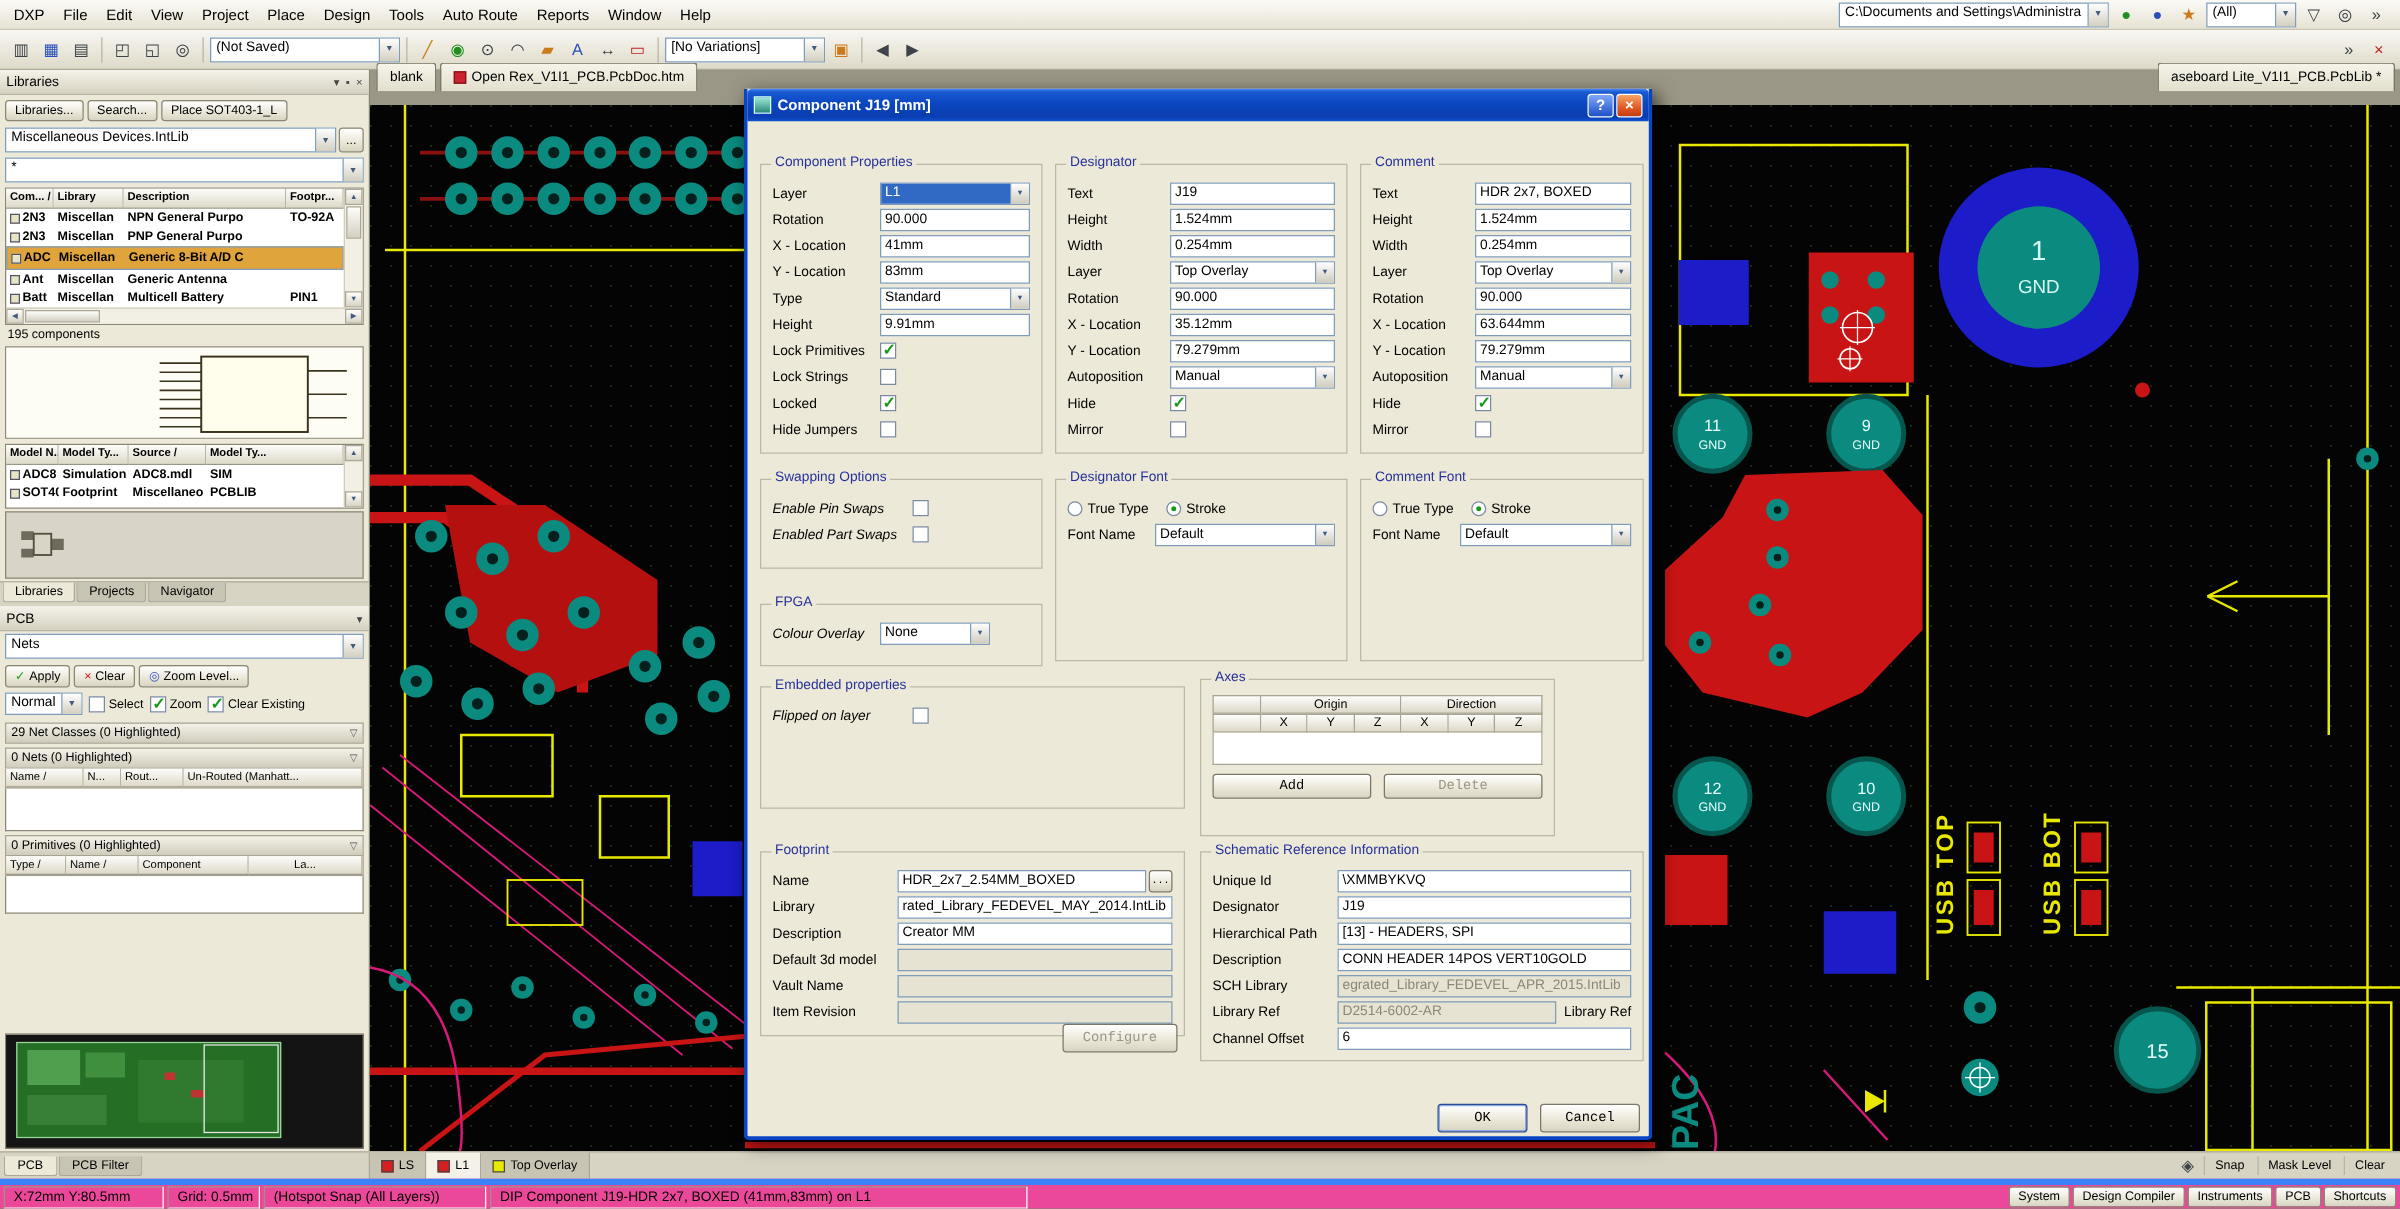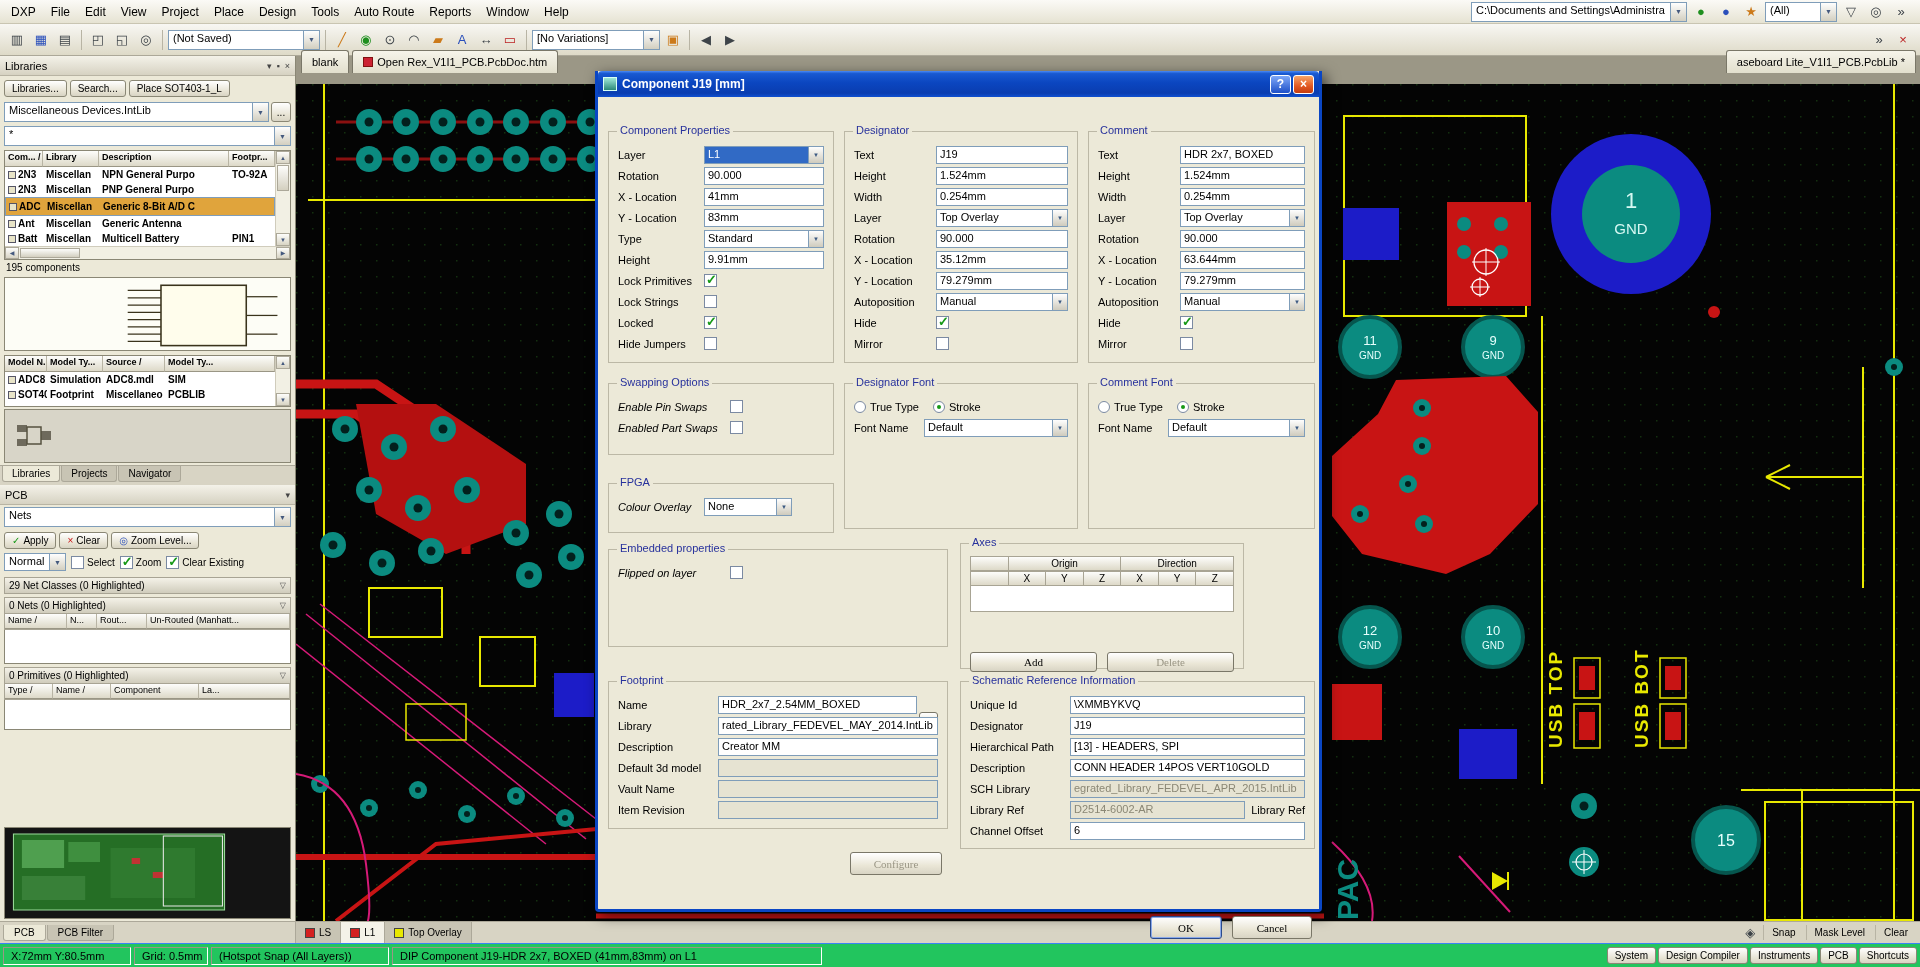--- a/index.html
+++ b/index.html
@@ -93,21 +93,21 @@
   .cbl { display:flex; align-items:center; gap:3px; white-space:nowrap; }
 
   .sec-head { flex:none; margin:3px 4px 0; height:17px; background:linear-gradient(#f4f2e8,#d0ccbc);
     border:1px solid #a8a494; display:flex; align-items:center; padding:0 4px; font-size:10px; }
   .sec-head .fun { margin-left:auto; font-size:8px; color:#555; }
   .listbox { flex:none; margin:0 4px; border:1px solid #8a8775; border-top:none; background:#fff; font-size:10px; display:flex; }
   .nc-items { flex:1; min-width:0; }
   .nc-item { height:14px; line-height:14px; padding:0 5px; }
   .cols-head { flex:none; margin:0 4px; border:1px solid #a8a494; border-top:none; display:flex; height:16px; background:#ece9d8; }
   .n1{width:62px;flex:none;} .n2{width:30px;flex:none;} .n3{width:50px;flex:none;} .n4{flex:1;min-width:0;}
-  .p1{width:48px;flex:none;} .p2{width:58px;flex:none;} .p3{width:88px;flex:none;} .p4{flex:1;min-width:0;}
+  .p1{width:48px;flex:none;} .p2{width:58px;flex:none;} .p3{width:88px;flex:none;} .p4{flex:1;min-width:0;text-align:center;}
   .spacer { flex:1; }
   .minimap { flex:none; margin:2px 4px; border:1px solid #8a8775; height:92px; background:#141414; }
   .minimap svg { display:block; width:100%; height:100%; }
 
   
   .cb { width:13px; height:13px; border:1px solid #7b8aa2; background:#fff; position:relative; flex:none; }
   .cb.checked::after { content:"✓"; position:absolute; left:1px; top:-3px; font-size:13px; font-weight:bold; color:#179917; }
   .radio { width:12px; height:12px; border:1px solid #7b8aa2; border-radius:50%; background:#fff; position:relative; flex:none; }
   .radio.selected::after { content:""; position:absolute; left:3px; top:3px; width:4px; height:4px; background:#179917; border-radius:50%; }
 
@@ -140,21 +140,21 @@
   .inp.dis { background:#e6e3d2; color:#8a8775; }
   .sel { flex:1; min-width:0; height:18px; border:1px solid #7f9db9; background:#fff; display:flex; }
   .sel .sval { flex:1; min-width:0; padding:1px 3px; font-size:11px; white-space:nowrap; overflow:hidden; }
   .sel .sdd { width:15px; flex:none; background:linear-gradient(#fefefe,#cfcbbd); border-left:1px solid #7f9db9;
     display:flex; align-items:center; justify-content:center; font-size:6px; color:#3c5a82; }
   .sel.focused .sval { background:#316ac5; color:#fff; }
   .sel.narrow { flex:none; width:88px; }
   .rlabel { display:flex; align-items:center; gap:4px; margin-right:14px; font-size:11px; }
   .suffix { margin-left:6px; font-size:11px; white-space:nowrap; }
   .xbtn { background:linear-gradient(#ffffff,#eae6d6 60%,#d8d4c4); border:1px solid #7a7768; border-radius:3px;
-    font-family:Liberation Serif, serif; font-size:11px; height:23px; padding:0 10px;margin-top:33px; }
+    font-family:Liberation Mono, monospace; font-size:11px; height:23px; padding:0 10px; }
   .xbtn.dis { color:#9a9685; }
   .xbtn.default { border-color:#2a4a8c; box-shadow:inset 0 0 0 1px #8aa8e8; }
   .brw { width:19px; height:18px; padding:0; margin-left:2px; font-size:8px; flex:none; line-height:8px; }
   .ax-row { display:flex; margin:0 9px; }
   .axc { border:1px solid #a8a494; border-left:none; background:linear-gradient(#fdfdfb,#ddd9c8);
     text-align:center; height:15px; line-height:14px; font-size:10px; }
   .axc.first { border-left:1px solid #a8a494; width:49px; }
   .axc.span3 { width:144px; }
   .axc.c6 { width:48px; }
   .ax-body { margin:0 9px; height:26px; background:#fff; border:1px solid #a8a494; border-top:none; }
@@ -170,22 +170,22 @@
   .lb-paneltabs { width:296px; flex:none; display:flex; padding:0 3px; gap:1px; align-items:center; height:100%; border-right:1px solid #aca899; }
   .ptab { padding:2px 10px; border:1px solid #aca899; border-top:none; border-radius:0 0 3px 3px; background:#c8c4b4; }
   .ptab.active { background:#ece9d8; }
   .layer-tab { display:flex; align-items:center; gap:4px; padding:3px 9px; background:#c8c4b4;
     border-right:1px solid #aca899; height:100%; }
   .layer-tab.active { background:#f4f2e8; }
   .chip { width:10px; height:10px; border:1px solid #444; flex:none; }
   .lb-right { margin-left:auto; display:flex; align-items:center; gap:2px; padding-right:4px; }
   .flat { padding:2px 8px; border-left:1px solid #b8b4a4; }
 
-  .status { position:absolute; left:0; bottom:0; right:0; height:24px; background:#22c55e;
-    border-top:1px solid #3b82f6; display:flex; align-items:center; padding:0 3px; gap:3px; font-size:11px; }
+  .status { position:absolute; left:0; bottom:0; right:0; height:24px; background:#ec4899;
+    border-top:5px solid #3b82f6; display:flex; align-items:center; padding:0 3px; gap:3px; font-size:11px; }
   .st-cell { border:1px solid; border-color:#9a9685 #fff #fff #9a9685; height:18px;
     display:flex; align-items:center; padding:0 7px; white-space:nowrap; overflow:hidden; }
   .st-grow { flex:1; min-width:0;margin-top:48px; }
   .st-btns { display:flex; gap:2px; flex:none; }
 </style>
 </head>
 <body>
 <div id="app">
 
 <div class="menubar">

